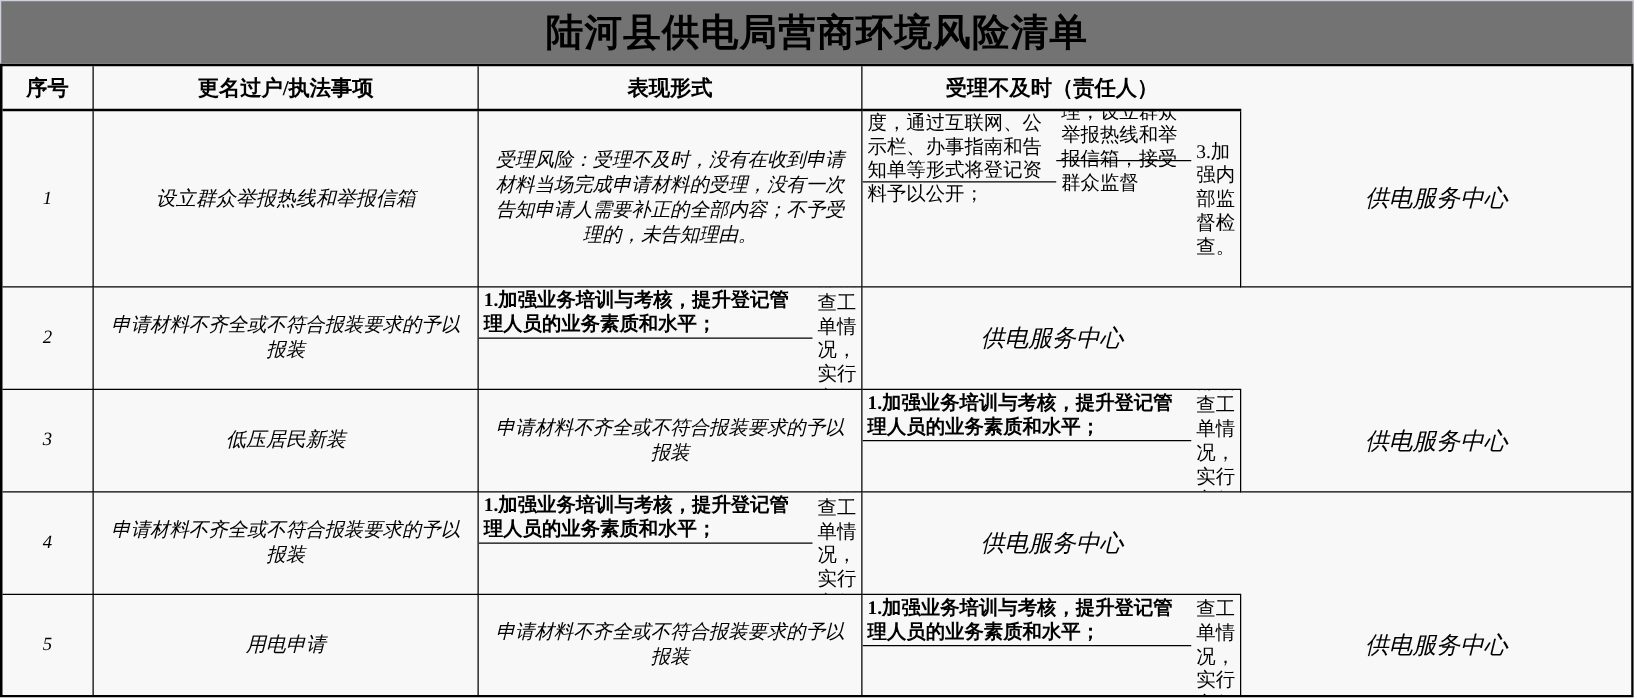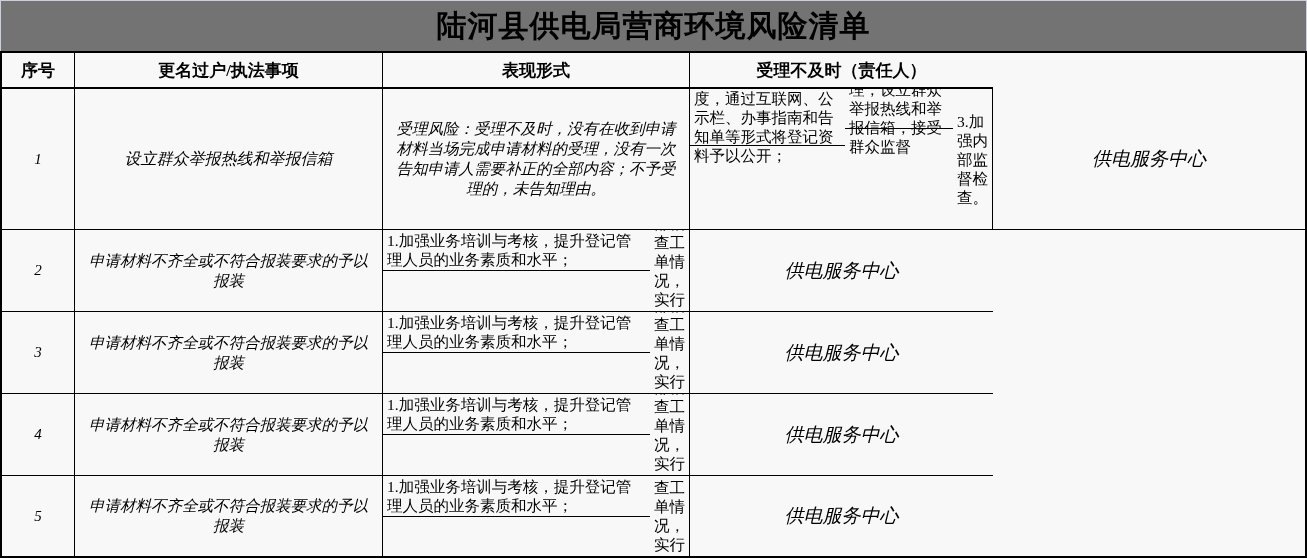--- a/index.html
+++ b/index.html
@@ -60,21 +60,21 @@
     box-sizing:border-box;
     border-bottom:1.5px solid #000;
     font-size:15.5px;line-height:19px;
     padding:1px 4px;
     display:flex;align-items:center;
     text-align:left;
   }
   .measure:last-child{border-bottom:none;flex:1;}
   .m-57{height:57px;}
   .m-40{height:40px;}
-  .m-41{height:41px;}
+  .m-41{height:41px;font-weight:bold;}
 </style>
 </head>
 <body>
 
 <div class="sheet">
 
   <div class="title-band">陆河县供电局营商环境风险清单</div>
 
   <div class="tbl">
 
@@ -116,20 +116,21 @@
           </div>
         <div class="measure">
             <span>2.加强内部稽查工单情况，实行立行立改；</span>
           </div>
       </div>
       <div class="cell c-center dept-cell">供电服务中心</div>
     </div>
 
     <div class="row r3">
       <div class="cell c-center seq-cell">3</div>
+      <div class="cell c-center item-cell">低压居民新装</div>
       <div class="cell c-center form-cell">
           <span>申请材料不齐全或不符合报装要求的予以报装</span>
         </div>
       <div class="cell measures-cell">
         <div class="measure m-41">
             <span>1.加强业务培训与考核，提升登记管理人员的业务素质和水平；</span>
           </div>
         <div class="measure">
             <span>2.加强内部稽查工单情况，实行立行立改；</span>
           </div>
@@ -148,20 +149,21 @@
           </div>
         <div class="measure">
             <span>2.加强内部稽查工单情况，实行立行立改；</span>
           </div>
       </div>
       <div class="cell c-center dept-cell">供电服务中心</div>
     </div>
 
     <div class="row r5 last">
       <div class="cell c-center seq-cell">5</div>
+      <div class="cell c-center item-cell">用电申请</div>
       <div class="cell c-center form-cell">
           <span>申请材料不齐全或不符合报装要求的予以报装</span>
         </div>
       <div class="cell measures-cell">
         <div class="measure m-41">
             <span>1.加强业务培训与考核，提升登记管理人员的业务素质和水平；</span>
           </div>
         <div class="measure">
             <span>2.加强内部稽查工单情况，实行立行立改；</span>
           </div>

